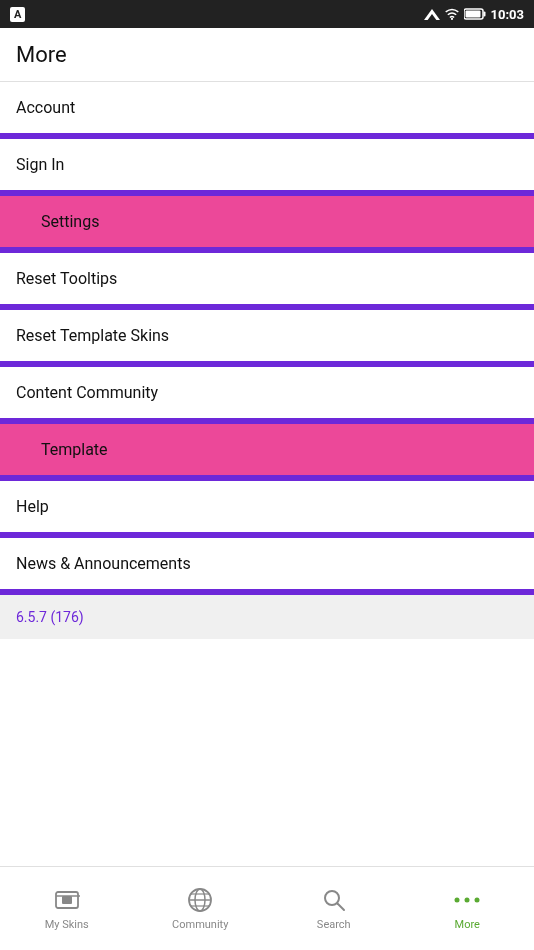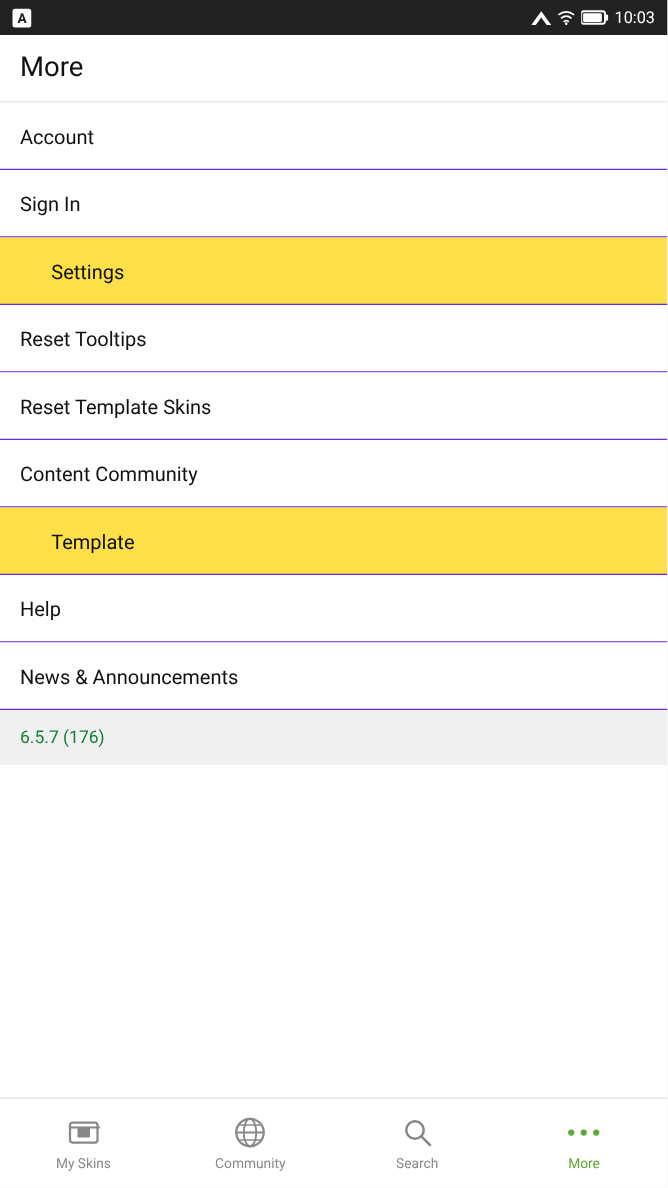--- a/index.html
+++ b/index.html
@@ -36,21 +36,21 @@
 
     .status-bar-right {
       display: flex;
       align-items: center;
       gap: 5px;
     }
 
     .status-time {
       color: white;
       font-size: 13px;
-      font-weight: 400;
+      font-weight: 700;
     }
 
     .status-icon {
       color: white;
       font-size: 11px;
     }
 
     
     .main-content {
       flex: 1;
@@ -77,48 +77,48 @@
     .menu-list {
       flex: 1;
       background: #ffffff;
       overflow-y: auto;
     }
 
     .menu-item {
       display: flex;
       align-items: flex-end;
       padding: 16px 16px;
-      border-bottom: 1px solid #6d28d9;
+      border-bottom: 6px solid #6d28d9;
       background: #ffffff;
       cursor: pointer;
       min-height: 54px;
     }
 
     .menu-item-text {
       font-size: 16px;
       color: #111111;
       font-weight: 400;
     }
 
     .menu-item.shaded {
-      background: #fde047;
+      background: #ec4899;
       padding-left: 41px;
     }
 
     .version-text {
       padding: 14px 16px;
       font-size: 14px;
-      color: #15803d;
+      color: #6d28d9;
       background: #f0f0f0;
       flex: 1;
     }
 
     
     .bottom-nav {
-      height: 72px;
+      height: 84px;
       background: #ffffff;
       border-top: 1px solid #e0e0e0;
       display: flex;
       align-items: center;
       justify-content: space-around;
       flex-shrink: 0;
     }
 
     .nav-item {
       display: flex;

